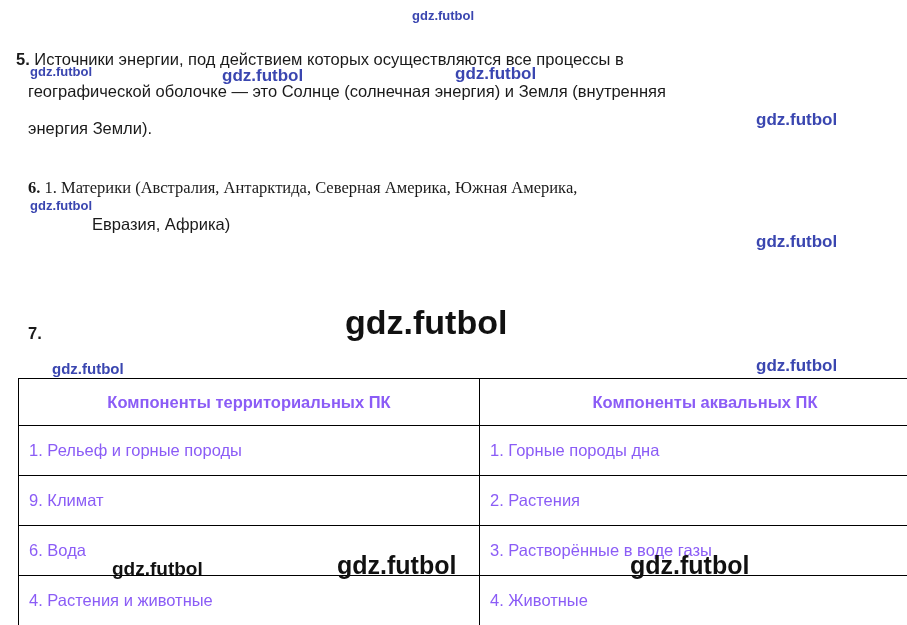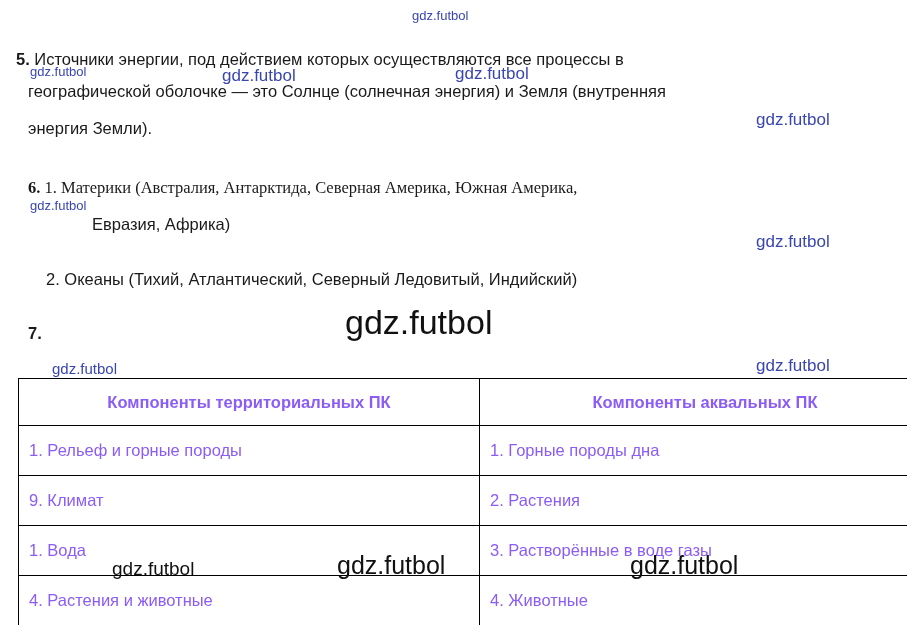--- a/index.html
+++ b/index.html
@@ -19,21 +19,21 @@
     position: relative;
     width: 907px;
     height: 625px;
   }
 
   
   .wm {
     position: absolute;
     color: #2b3ea8;
     font-family: "Liberation Sans", sans-serif;
-    font-weight: normal;
+    font-weight: bold;
     white-space: nowrap;
     pointer-events: none;
   }
   .wm.blue-small { color: #3a46b0; }
   .wm.dark { color: #111111; }
 
   
   .qblock {
     position: absolute;
     font-size: 16.5px;
@@ -82,21 +82,20 @@
     <span>Источники энергии, под действием которых осуществляются все процессы в</span>
   </div>
   <div class="qblock" style="left:28px; top:76px;">географической оболочке — это Солнце (солнечная энергия) и Земля (внутренняя</div>
   <div class="qblock" style="left:28px; top:113px;">энергия Земли).</div>
 
   <div class="qblock" style="left:28px; top:173px;font-family:Liberation Serif, serif;">
     <span class="qnum">6.</span>
     <span>1. Материки (Австралия, Антарктида, Северная Америка, Южная Америка,</span>
   </div>
   <div class="qblock" style="left:92px; top:209px;">Евразия, Африка)</div>
-  <div class="qblock" style="left:46px; top:264px;">2. Океаны (Тихий, Атлантический, Северный Ледовитый, Индийский)</div>
 
   <div class="qblock" style="left:28px; top:318px;">
     <span class="qnum">7.</span>
   </div>
 
   <table class="tbl">
     <thead>
       <tr>
         <th class="col-a">Компоненты территориальных ПК</th>
         <th class="col-b">Компоненты аквальных ПК</th>
@@ -105,21 +104,21 @@
     <tbody>
       <tr>
         <td>1. Рельеф и горные породы</td>
         <td>1. Горные породы дна</td>
       </tr>
       <tr>
         <td>9. Климат</td>
         <td>2. Растения</td>
       </tr>
       <tr>
-        <td>1. Вода</td>
+        <td>6. Вода</td>
         <td>3. Растворённые в воде газы</td>
       </tr>
       <tr>
         <td>4. Растения и животные</td>
         <td>4. Животные</td>
       </tr>
 
     </tbody>
   </table>
 

